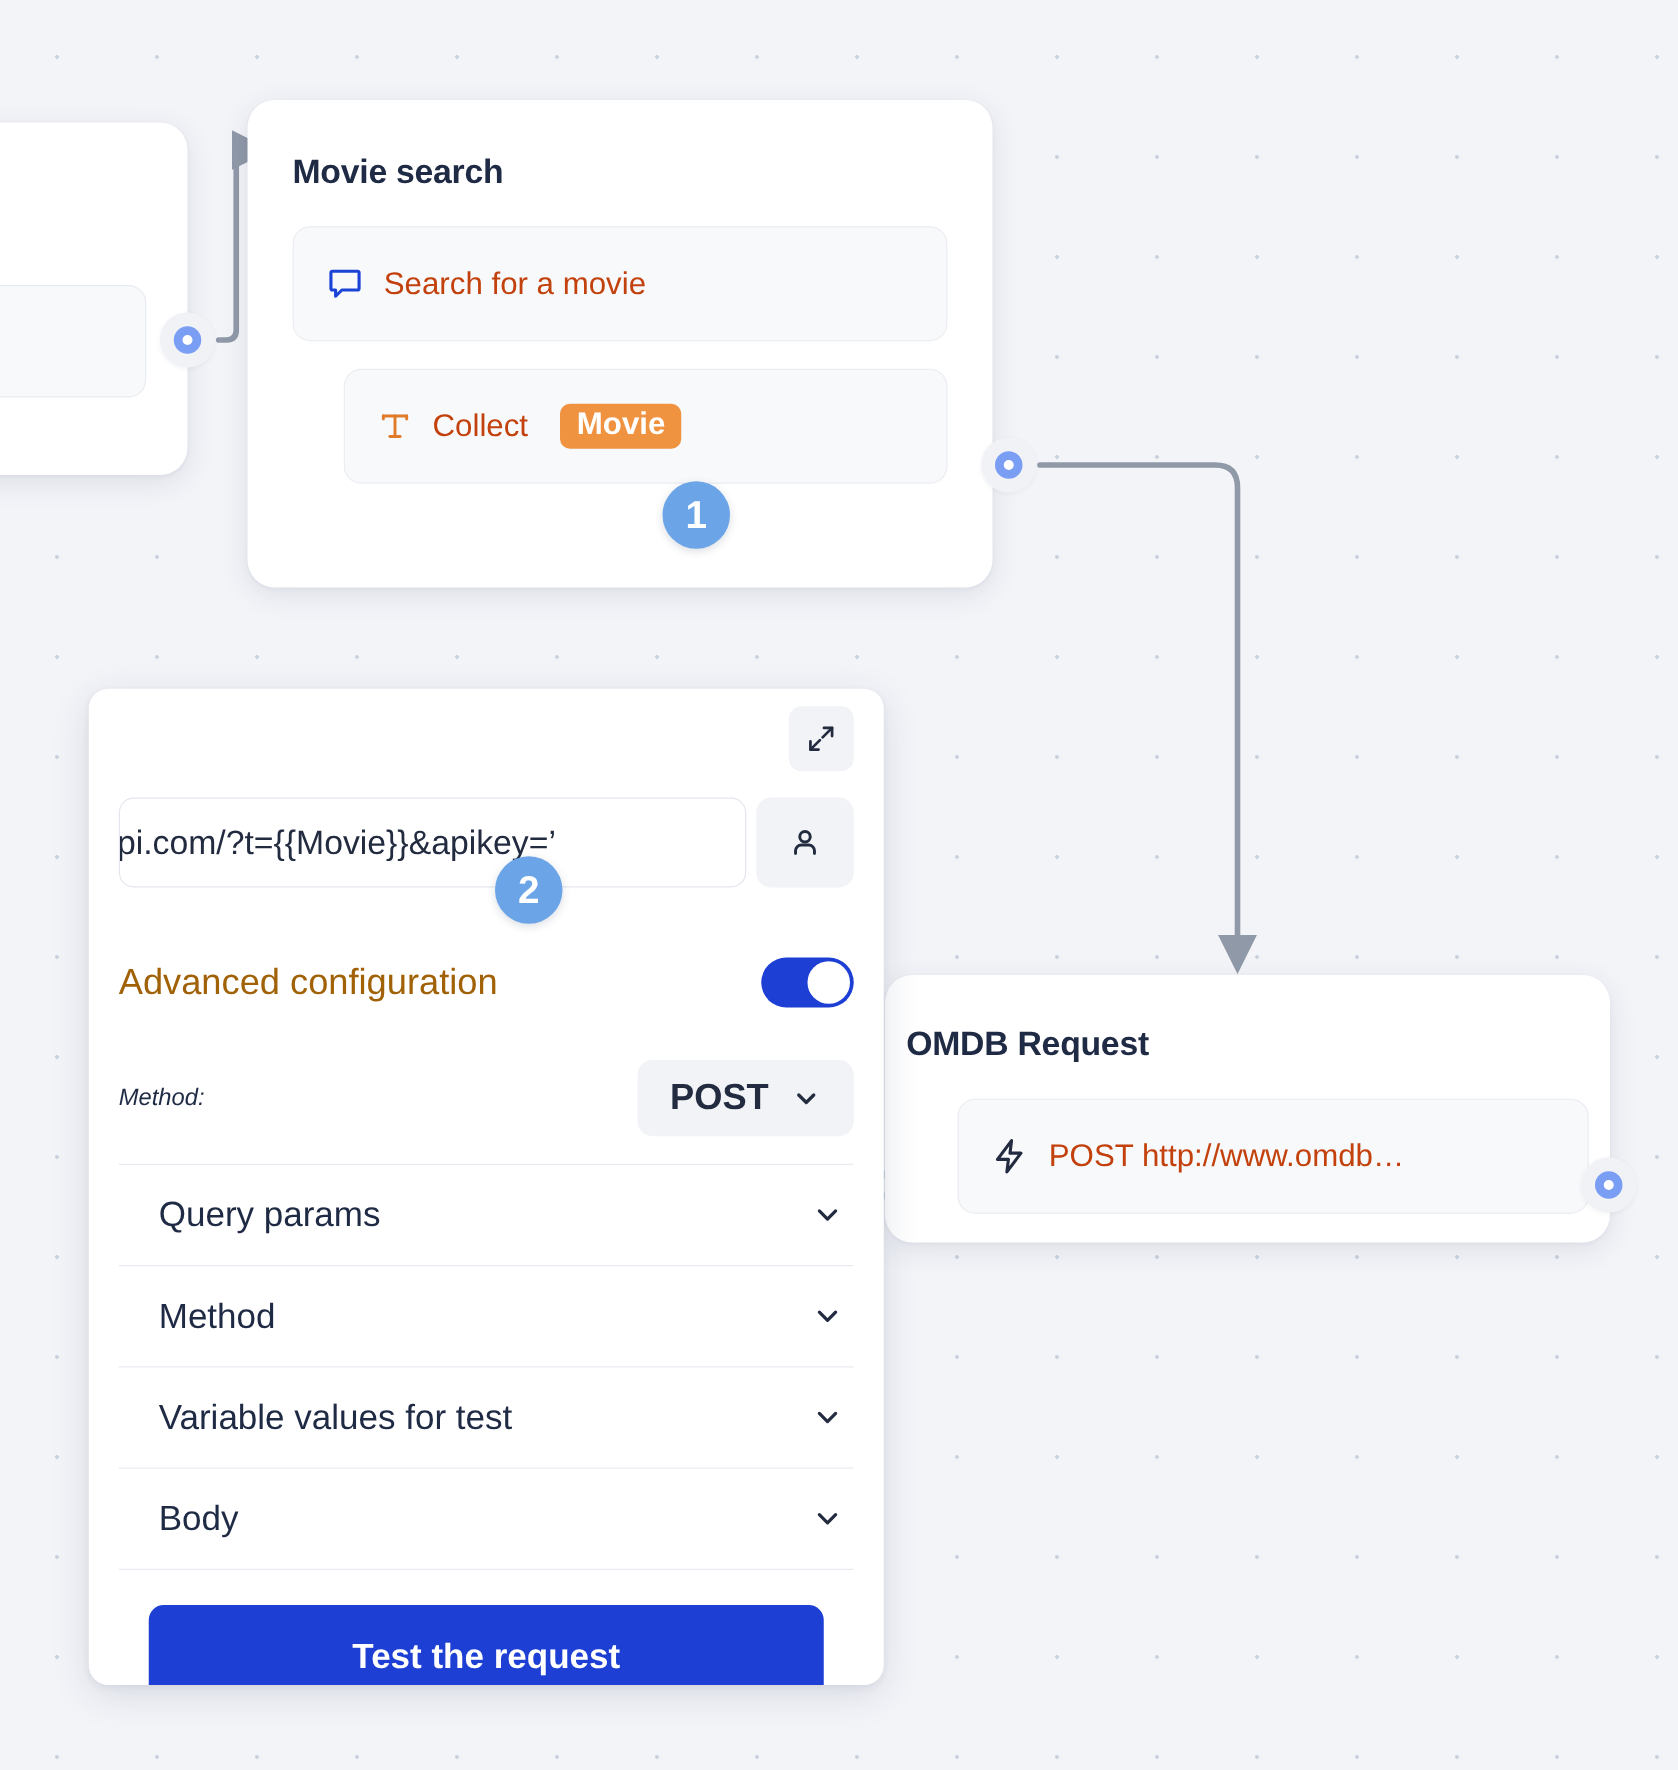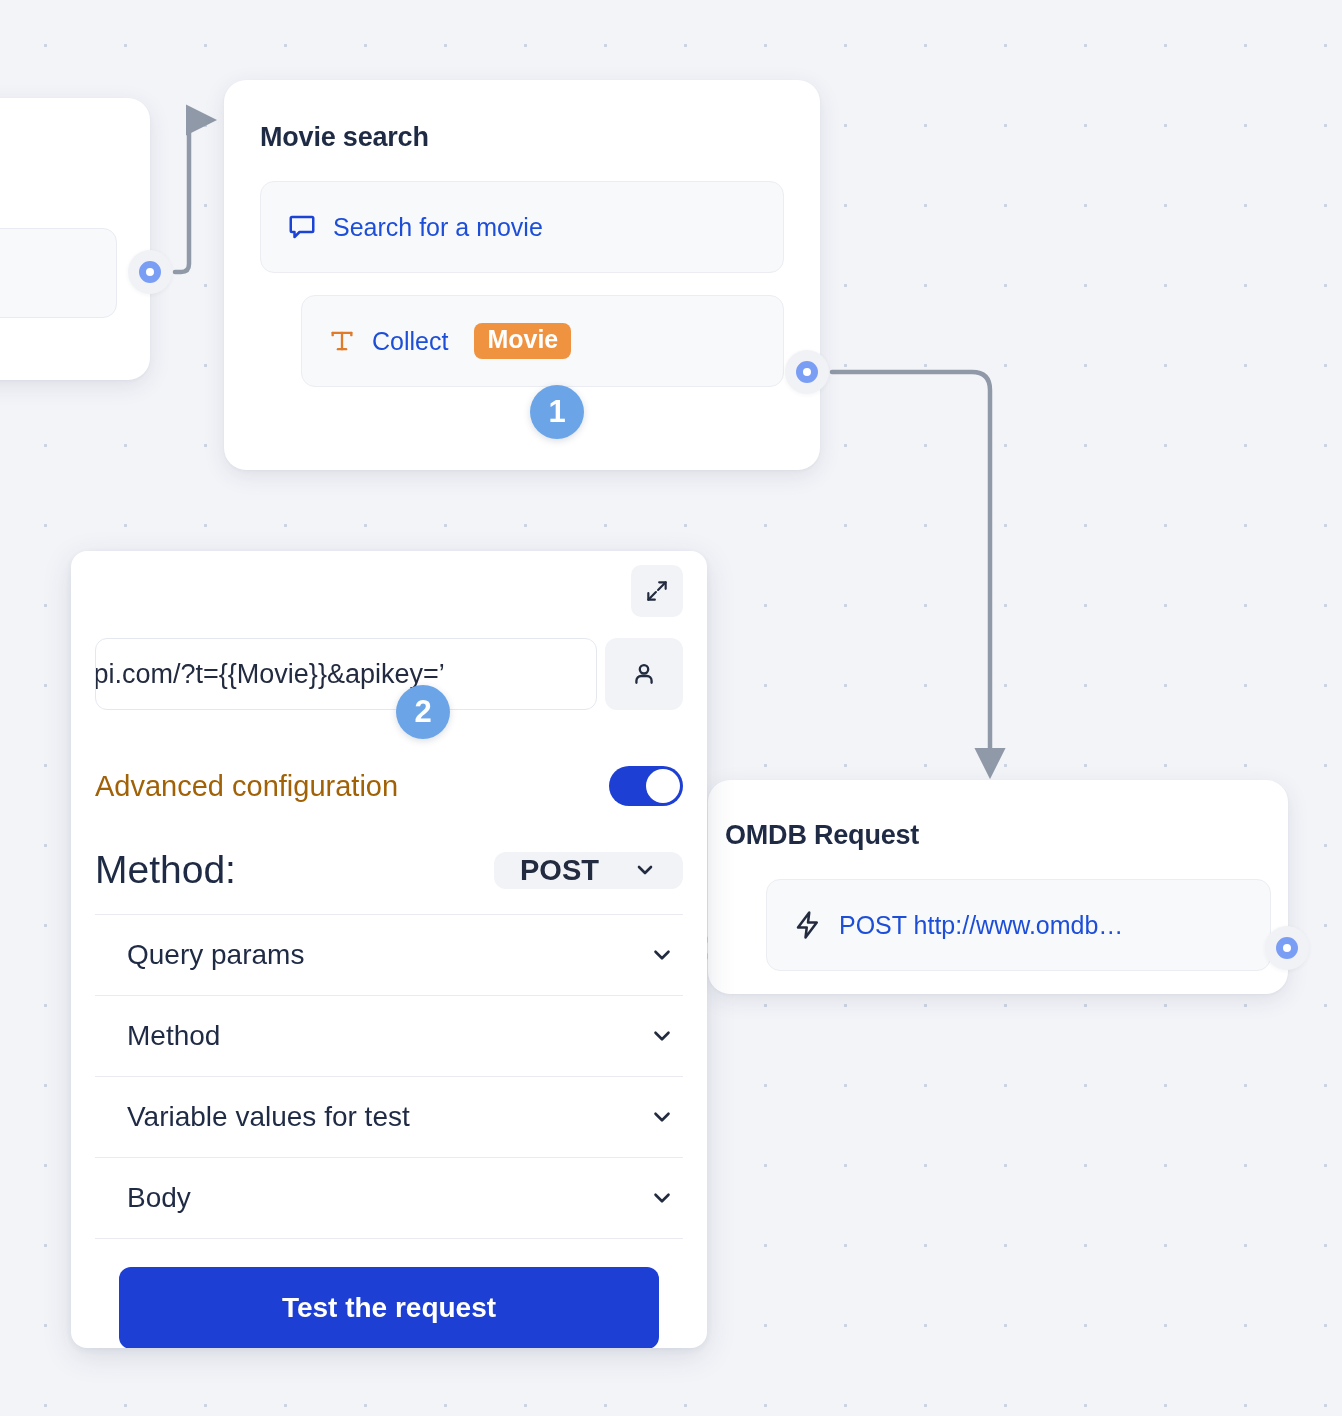--- a/index.html
+++ b/index.html
@@ -48,21 +48,21 @@
     top: 130px;
     width: 255px;
     height: 90px;
     background: #f8f9fb;
     border: 1px solid #e8ebf1;
     border-radius: 14px;
   }
 
   
   #card-movie {
-    left: 224px;
+    left: 198px;
     top: 80px;
     width: 596px;
     height: 390px;
     padding: 42px 36px;
   }
 
   .card-title {
     font-size: 27px;
     font-weight: 700;
     color: #1f2a44;
@@ -79,21 +79,21 @@
     border-radius: 14px;
     height: 92px;
     padding: 0 26px;
     margin-bottom: 22px;
     position: relative;
   }
   .step-row:last-child { margin-bottom: 0; margin-left: 41px; }
 
   .step-label {
     font-size: 25px;
-    color: #1d4ed8;
+    color: #c2410c;
     white-space: nowrap;
   }
 
   .chip {
     display: inline-block;
     background: #ef9340;
     color: #ffffff;
     border-radius: 8px;
     padding: 3px 13px 6px;
     font-size: 25px;
@@ -241,30 +241,31 @@
   }
 
   .method-row {
     display: flex;
     align-items: center;
     justify-content: space-between;
     margin-top: 42px;
     padding-bottom: 22px;
   }
   .method-label {
-    font-size: 39px;
+    font-size: 19px;
     color: #1f2a44;
+    font-style: italic;
   }
   .method-select {
     display: flex;
     align-items: center;
-    gap: 34px;
+    gap: 18px;
     background: #f1f3f7;
     border-radius: 12px;
-    padding: 2px 26px;
+    padding: 14px 26px;
     cursor: pointer;
   }
   .method-value {
     font-size: 29px;
     font-weight: 600;
     color: #222b3f;
   }
 
   .accordion {
     border-top: 1px solid #e9ebf1;

